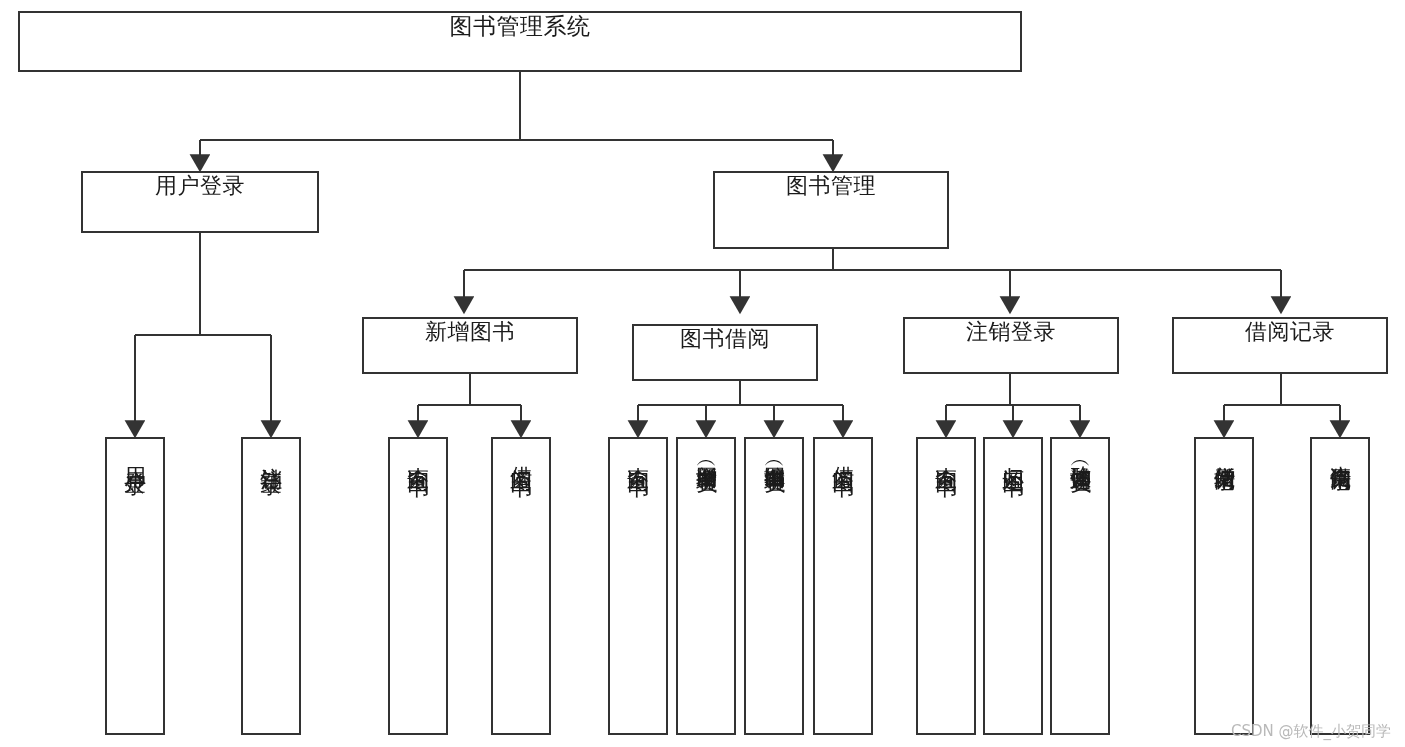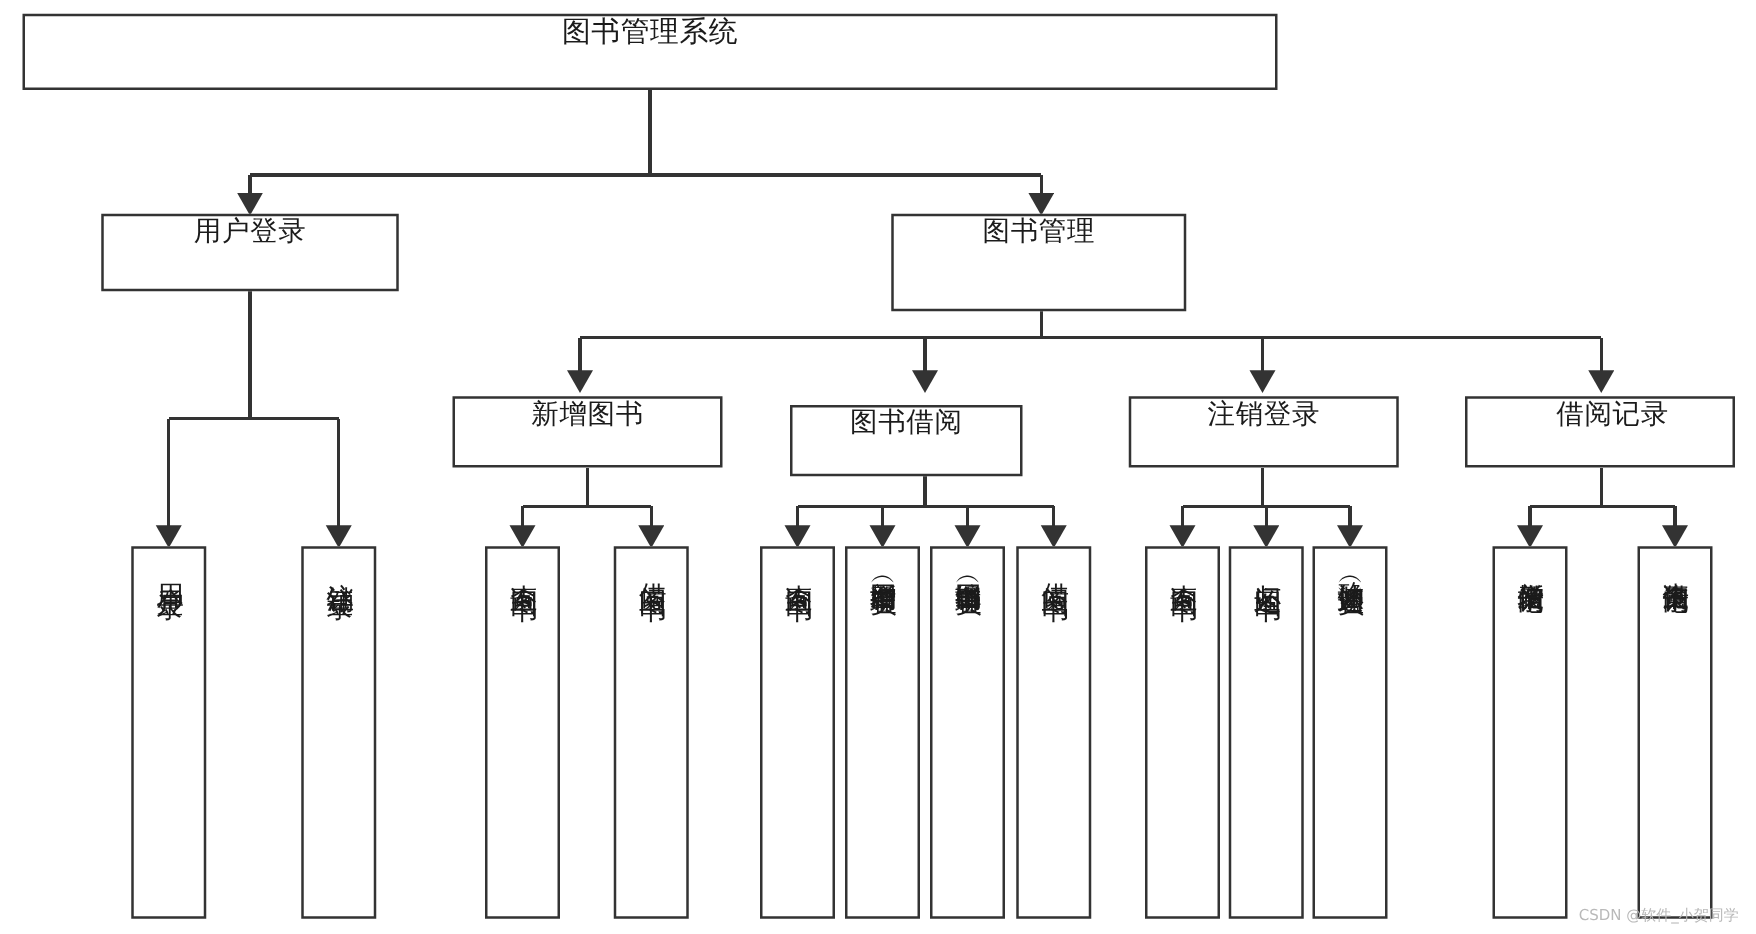--- a/index.html
+++ b/index.html
@@ -45,21 +45,21 @@
     font-size:22px;
     line-height:1.02;
     letter-spacing:3px;
     white-space:nowrap;
   }
   .node.v.tall .label{font-size:21px;letter-spacing:1px;}
 
   #watermark{
     position:absolute;
     right:14px;bottom:6px;
-    font-size:12px;
+    font-size:15px;
     color:#b9b9b9;
     z-index:5;
     white-space:nowrap;
     user-select:none;
   }
 </style>
 </head>
 <body>
 
 <div id="diagram-root">

